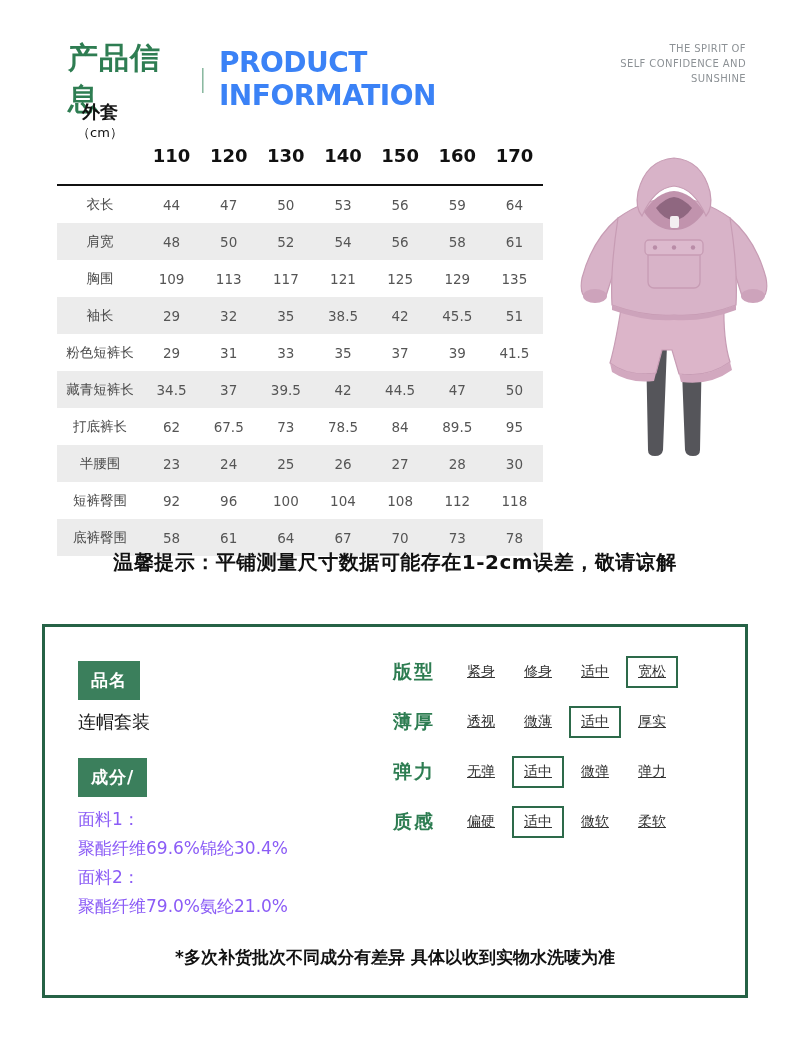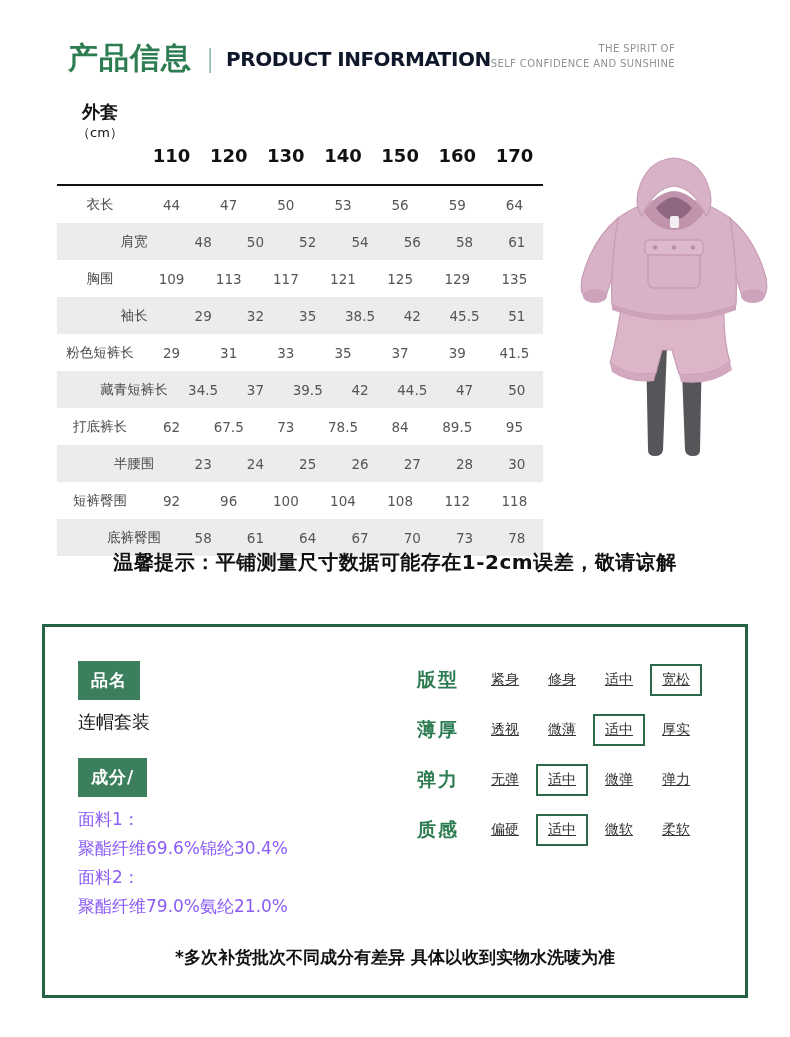--- a/index.html
+++ b/index.html
@@ -8,53 +8,53 @@
     position:relative; width:790px; height:1037px; background:#ffffff;
     font-family:"DejaVu Sans", sans-serif; overflow:hidden;
   }
 
   
   .header { position:absolute; left:68px; top:38px; right:44px;
     display:flex; justify-content:flex-start; align-items:flex-start; }
   .title-wrap { display:flex; align-items:center; }
   .title-cn { font-size:30px; font-weight:bold; color:#2e7d52; letter-spacing:1px; }
   .title-sep { font-size:24px; font-weight:300; color:#66a383; margin:0 12px 0 14px; }
-  .title-en { font-size:20px; font-weight:bold; color:#0f172a; letter-spacing:-0.5px; }
+  .title-en { font-size:28px; font-weight:bold; color:#3b82f6; letter-spacing:-0.5px; }
   .tagline { text-align:right; font-size:10px; color:#8d9296; line-height:15px; letter-spacing:0.4px; margin-top:3px; }
 
   
   .size-table { position:absolute; left:57px; top:100px; width:486px; }
   .thead { display:grid; grid-template-columns:86px repeat(7,1fr); align-items:start; padding-bottom:16px; }
   .thead .hlabel { text-align:center; }
   .hlabel-main { font-size:18px; font-weight:bold; color:#111; line-height:24px; }
   .hlabel-unit { font-size:13px; color:#111; line-height:18px; }
   .hsize { font-size:18px; font-weight:bold; color:#111; text-align:center; line-height:24px;margin-top:44px; }
   .thead-rule { border-bottom:2px solid #111; }
   .trow { display:grid; grid-template-columns:86px repeat(7,1fr); height:37px; align-items:center; }
-  .trow.shaded { background:#ececec;padding-left:34px; }
+  .trow.shaded { background:#ececec; }
   .tlabel { font-size:13.5px; color:#4a4a4a; text-align:center; }
   .tcell { font-size:13.5px; color:#555; text-align:center; }
 
   
   .product-photo { position:absolute; left:560px; top:150px; width:228px; height:332px; }
 
   
   .notice { position:absolute; left:0; right:0; top:549px; text-align:center;
     font-size:20px; font-weight:bold; color:#111; letter-spacing:0.5px; }
 
   
   .spec-box { position:absolute; left:42px; top:624px; width:706px; height:374px;
     border:3px solid #266246; background:#fff; }
   .spec-left { position:absolute; left:33px; top:34px; width:290px; }
   .badge { display:inline-block; background:#3b7f5c; color:#fff; font-size:17px;
     font-weight:bold; padding:8px 13px; letter-spacing:1px; }
   .product-name { margin-top:10px; font-size:18px; color:#1c1c1c; }
   .badge-comp { margin-top:24px; }
   .comp-lines { margin-top:8px; font-size:17px; color:#8b5cf6; line-height:29px; }
-  .spec-right { position:absolute; left:348px; top:28px; width:340px;margin-left:24px; }
+  .spec-right { position:absolute; left:348px; top:20px; width:340px; }
   .attr-row { display:flex; align-items:center; height:50px; }
   .attr-label { font-size:19px; font-weight:bold; color:#2e7d52; width:62px; letter-spacing:2px; flex:none; }
   .attr-opt { font-size:14px; color:#333; padding:5px 10px; border:2px solid transparent;
     margin-right:5px; white-space:nowrap;text-decoration:underline; }
   .attr-opt.selected { border-color:#2d6a4a; }
   .footnote { position:absolute; left:0; right:0; bottom:26px; text-align:center;
     font-size:17px; font-weight:bold; color:#111; }
 </style>
 </head>
 <body>

